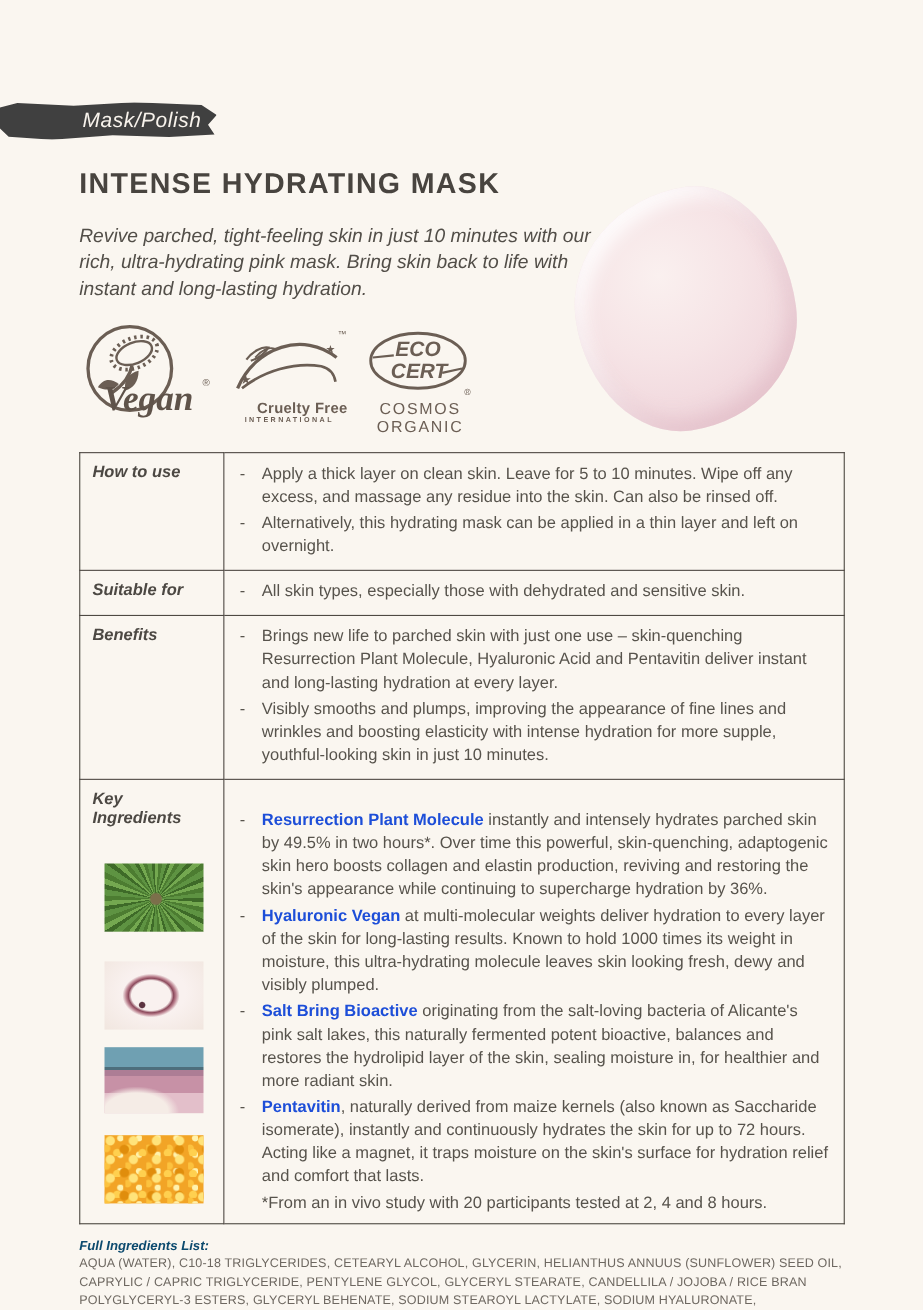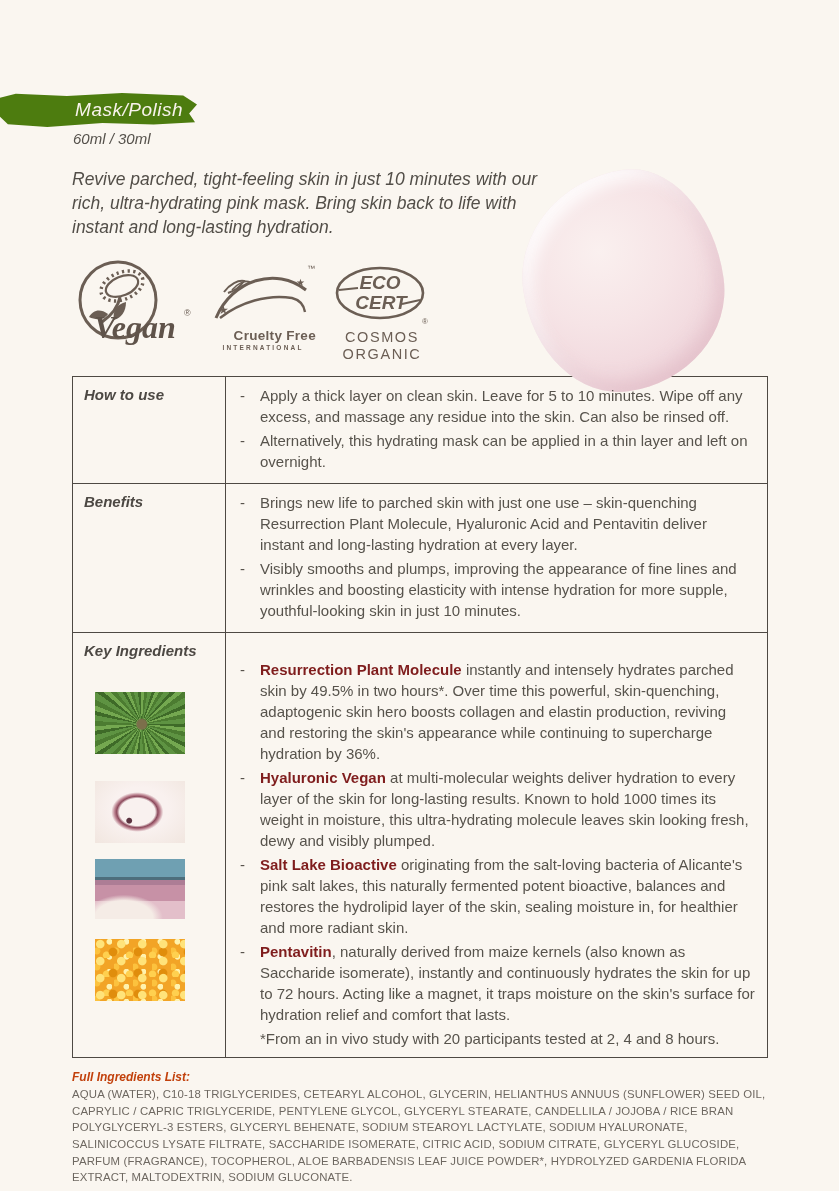--- a/index.html
+++ b/index.html
@@ -19,21 +19,21 @@
     background:
       radial-gradient(circle at 40% 35%, #faf0ef 0%, #f6e4e6 40%, #f0d6dc 75%, #eccfd7 100%);
     border-radius:58% 42% 55% 45% / 48% 55% 45% 52%;
     transform:rotate(-8deg);
     box-shadow:inset -6px -10px 18px rgba(214,170,184,.45), inset 8px 10px 16px rgba(255,255,255,.9);
   }
 
   
   .badge{
     margin-top:93px;width:197px;height:34px;
-    background:#4d7c0f;color:#f8f3ec;
+    background:#404040;color:#f8f3ec;
     display:flex;align-items:center;justify-content:flex-end;
     padding-right:14px;box-sizing:border-box;
     font-size:19px;font-style:italic;letter-spacing:.5px;
     clip-path:polygon(0 14%,8% 2%,34% 9%,62% 0,93% 7%,100% 34%,96% 60%,99% 86%,78% 93%,52% 88%,24% 100%,4% 92%,0 70%);
   }
 
   .title{
     margin:24px 0 0 72px;
     font-size:26px;font-weight:bold;letter-spacing:1.2px;
     color:#48443f;
@@ -60,28 +60,28 @@
   
   table.btable{
     margin:14px 0 0 72px;width:696px;
     border-collapse:collapse;table-layout:fixed;
   }
   .btable th,.btable td{
     border:1.4px solid #4e4943;vertical-align:top;text-align:left;
     box-sizing:border-box;
   }
   .btable th{
-    width:153px;padding:9px 10px 9px 11px;
+    width:131px;padding:9px 10px 9px 11px;
     font-size:15px;font-style:italic;font-weight:bold;color:#4c4843;
   }
   .btable td{padding:8px 12px 8px 6px;font-size:15px;line-height:1.4;color:#57534c;}
   .btable ul{list-style:none;margin:0;padding:0;}
   .btable li{position:relative;padding-left:28px;margin:0 0 3px 0;}
   .btable li::before{content:"-";position:absolute;left:8px;}
-  .btable b{color:#7f1d1d;}
+  .btable b{color:#1d4ed8;}
   .row-howto{height:90px;}
   .row-suitable{height:33px;}
   .row-benefits{height:126px;}
   .td-key{padding-top:26px !important;}
   .footnote{padding-left:28px;}
 
   
   .ing-stack{margin-top:33px;}
   .ing-img{width:90px;height:62px;margin:0 0 0 11px;}
   .img-plant{
@@ -109,35 +109,35 @@
       radial-gradient(circle at 25% 30%, #ffe37a 0 19%, rgba(0,0,0,0) 24%),
       radial-gradient(circle at 72% 62%, #e08d0c 0 17%, rgba(0,0,0,0) 22%),
       radial-gradient(circle at 50% 85%, #ffd04f 0 16%, rgba(0,0,0,0) 21%),
       radial-gradient(circle at 85% 18%, #fff2ad 0 13%, rgba(0,0,0,0) 18%),
       radial-gradient(circle at 10% 75%, #fcc23e 0 14%, rgba(0,0,0,0) 19%);
     background-size:21px 17px, 25px 21px, 23px 19px, 17px 15px, 19px 16px;
   }
 
   
   .ingredients{margin:9px 0 0 72px;width:700px;}
-  .ing-title{font-size:12px;font-weight:bold;font-style:italic;color:#c2410c;margin-top:12px;}
+  .ing-title{font-size:12px;font-weight:bold;font-style:italic;color:#0c4a6e;margin-top:12px;}
   .ing-text{font-size:11.4px;line-height:1.45;letter-spacing:.15px;color:#6e6press861;color:#6e6861;margin-top:2px;}
 </style>
 </head>
 <body>
 
 <div class="page">
 
   <div class="smear"></div>
 
   <div class="badge">
     <span>Mask/Polish</span>
   </div>
 
-  <div class="sizes">60ml / 30ml</div>
+  <div class="title">INTENSE HYDRATING MASK</div>
   <div class="intro">Revive parched, tight-feeling skin in just 10 minutes with our rich, ultra-hydrating pink mask. Bring skin back to life with instant and long-lasting hydration.</div>
 
   <div class="certs">
 
     <div class="cert cert-vegan">
       <svg width="128" height="92" viewBox="0 0 128 92">
         <g fill="none" stroke="#6b5e54">
           <circle cx="48" cy="44" r="38" stroke-width="3"></circle>
           <ellipse cx="52" cy="30" rx="17" ry="9.5" stroke-width="2.2" transform="rotate(-22 52 30)"></ellipse>
           <ellipse cx="52" cy="30" rx="22" ry="13.5" stroke-width="3.4" stroke-dasharray="2.2 3.4" transform="rotate(-22 52 30)"></ellipse>
@@ -185,20 +185,28 @@
     <tbody>
         <tr class="row-howto">
       <th>How to use</th>
       <td>
         <ul>
           <li><span>Apply a thick layer on clean skin. Leave for 5 to 10 minutes. Wipe off any excess, and massage any residue into the skin. Can also be rinsed off.</span></li>
           <li><span>Alternatively, this hydrating mask can be applied in a thin layer and left on overnight.</span></li>
         </ul>
       </td>
     </tr>
+    <tr class="row-suitable">
+      <th>Suitable for</th>
+      <td>
+        <ul>
+          <li><span>All skin types, especially those with dehydrated and sensitive skin.</span></li>
+        </ul>
+      </td>
+    </tr>
     <tr class="row-benefits">
       <th>Benefits</th>
       <td>
         <ul>
           <li><span>Brings new life to parched skin with just one use – skin-quenching Resurrection Plant Molecule, Hyaluronic Acid and Pentavitin deliver instant and long-lasting hydration at every layer.</span></li>
           <li><span>Visibly smooths and plumps, improving the appearance of fine lines and wrinkles and boosting elasticity with intense hydration for more supple, youthful-looking skin in just 10 minutes.</span></li>
         </ul>
       </td>
     </tr>
     <tr>
@@ -208,21 +216,21 @@
           <div class="ing-img img-plant"></div>
           <div class="ing-img img-droplet"></div>
           <div class="ing-img img-salt"></div>
           <div class="ing-img img-corn"></div>
         </div>
       </th>
       <td class="td-key">
         <ul>
           <li><b>Resurrection Plant Molecule</b><span> instantly and intensely hydrates parched skin by 49.5% in two hours*. Over time this powerful, skin-quenching, adaptogenic skin hero boosts collagen and elastin production, reviving and restoring the skin's appearance while continuing to supercharge hydration by 36%.</span></li>
           <li><b>Hyaluronic Vegan</b><span> at multi-molecular weights deliver hydration to every layer of the skin for long-lasting results. Known to hold 1000 times its weight in moisture, this ultra-hydrating molecule leaves skin looking fresh, dewy and visibly plumped.</span></li>
-          <li><b>Salt Lake Bioactive</b><span> originating from the salt-loving bacteria of Alicante's pink salt lakes, this naturally fermented potent bioactive, balances and restores the hydrolipid layer of the skin, sealing moisture in, for healthier and more radiant skin.</span></li>
+          <li><b>Salt Bring Bioactive</b><span> originating from the salt-loving bacteria of Alicante's pink salt lakes, this naturally fermented potent bioactive, balances and restores the hydrolipid layer of the skin, sealing moisture in, for healthier and more radiant skin.</span></li>
           <li><b>Pentavitin</b><span>, naturally derived from maize kernels (also known as Saccharide isomerate), instantly and continuously hydrates the skin for up to 72 hours. Acting like a magnet, it traps moisture on the skin's surface for hydration relief and comfort that lasts.</span></li>
         </ul>
         <div class="footnote">*From an in vivo study with 20 participants tested at 2, 4 and 8 hours.</div>
       </td>
     </tr>
   </tbody>
     </table>
 
   <div class="ingredients">
     <div class="ing-title">Full Ingredients List:</div>

